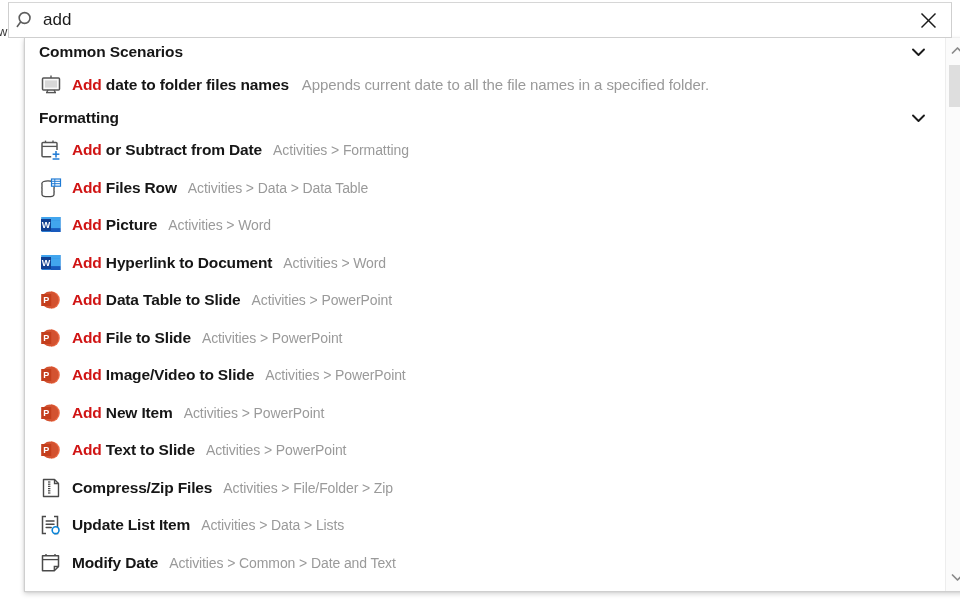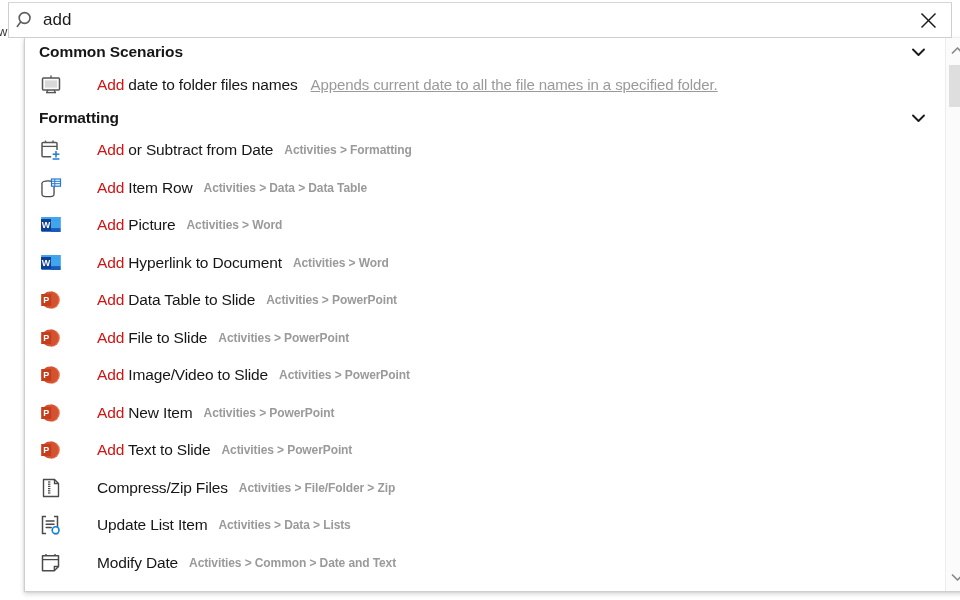--- a/index.html
+++ b/index.html
@@ -138,43 +138,41 @@
     height: 24px;
     display: flex;
     align-items: center;
     justify-content: center;
     margin-right: 9px;
   }
   .row-icon svg { display: block; }
 
   .row-label {
     font-size: 15.5px;
-    font-weight: normal;
+    font-weight: bold;
     color: #161616;
     white-space: nowrap;
     letter-spacing: -.15px;
-    margin-left: 25px;
   }
   .row-label .hl { color: #d01414; }
 
   .row-path {
-    font-size: 12px;
+    font-size: 14px;
     color: #9a9a9a;
     white-space: nowrap;
     margin-left: 11px;
     letter-spacing: -.1px;
-    font-weight: bold;
+    font-weight: normal;
   }
   .row-desc {
     font-size: 15px;
     color: #9a9a9a;
     white-space: nowrap;
     margin-left: 13px;
     letter-spacing: -.1px;
-    text-decoration: underline;
   }
 
   
   .scrollbar {
     position: absolute;
     right: 0;
     top: 0;
     width: 22px;
     height: 100%;
     background: #fbfbfb;
@@ -282,21 +280,21 @@
                 <path d="M2 6.2v4c0 1.27 2.69 2.3 6 2.3s6-1.03 6-2.3v-4"></path>
                 <path d="M2 10.2v4c0 1.27 2.69 2.3 6 2.3s6-1.03 6-2.3v-4"></path>
                 <path d="M2 14.2v3.2c0 1.27 2.69 2.3 6 2.3s6-1.03 6-2.3v-3.2"></path>
               </g>
               <rect x="11.5" y="2" width="9" height="7.2" fill="#fff" stroke="#1e7ad4" stroke-width="1.2"></rect>
               <line x1="11.5" y1="4.3" x2="20.5" y2="4.3" stroke="#1e7ad4" stroke-width="1"></line>
               <line x1="11.5" y1="6.7" x2="20.5" y2="6.7" stroke="#1e7ad4" stroke-width="1"></line>
               <line x1="14.8" y1="2" x2="14.8" y2="9.2" stroke="#1e7ad4" stroke-width="1"></line>
             </svg>
           </span>
-          <span class="row-label"><span class="hl">Add</span><span> Item Row</span></span>
+          <span class="row-label"><span class="hl">Add</span><span> Files Row</span></span>
           <span class="row-path">Activities &gt; Data &gt; Data Table</span>
         </div>
         <div class="row">
           <span class="row-icon">
             <svg width="22" height="22" viewBox="0 0 22 22">
               <rect x="1.5" y="3" width="19" height="15" fill="#2b7cd3"></rect>
               <rect x="1.5" y="3" width="19" height="3.2" fill="#41a5ee"></rect>
               <rect x="11" y="6.2" width="9.5" height="8" fill="#41a5ee"></rect>
               <rect x="11" y="14.2" width="9.5" height="3.8" fill="#185abd"></rect>
               <rect x="1" y="5" width="10" height="12" fill="#103f91"></rect>

